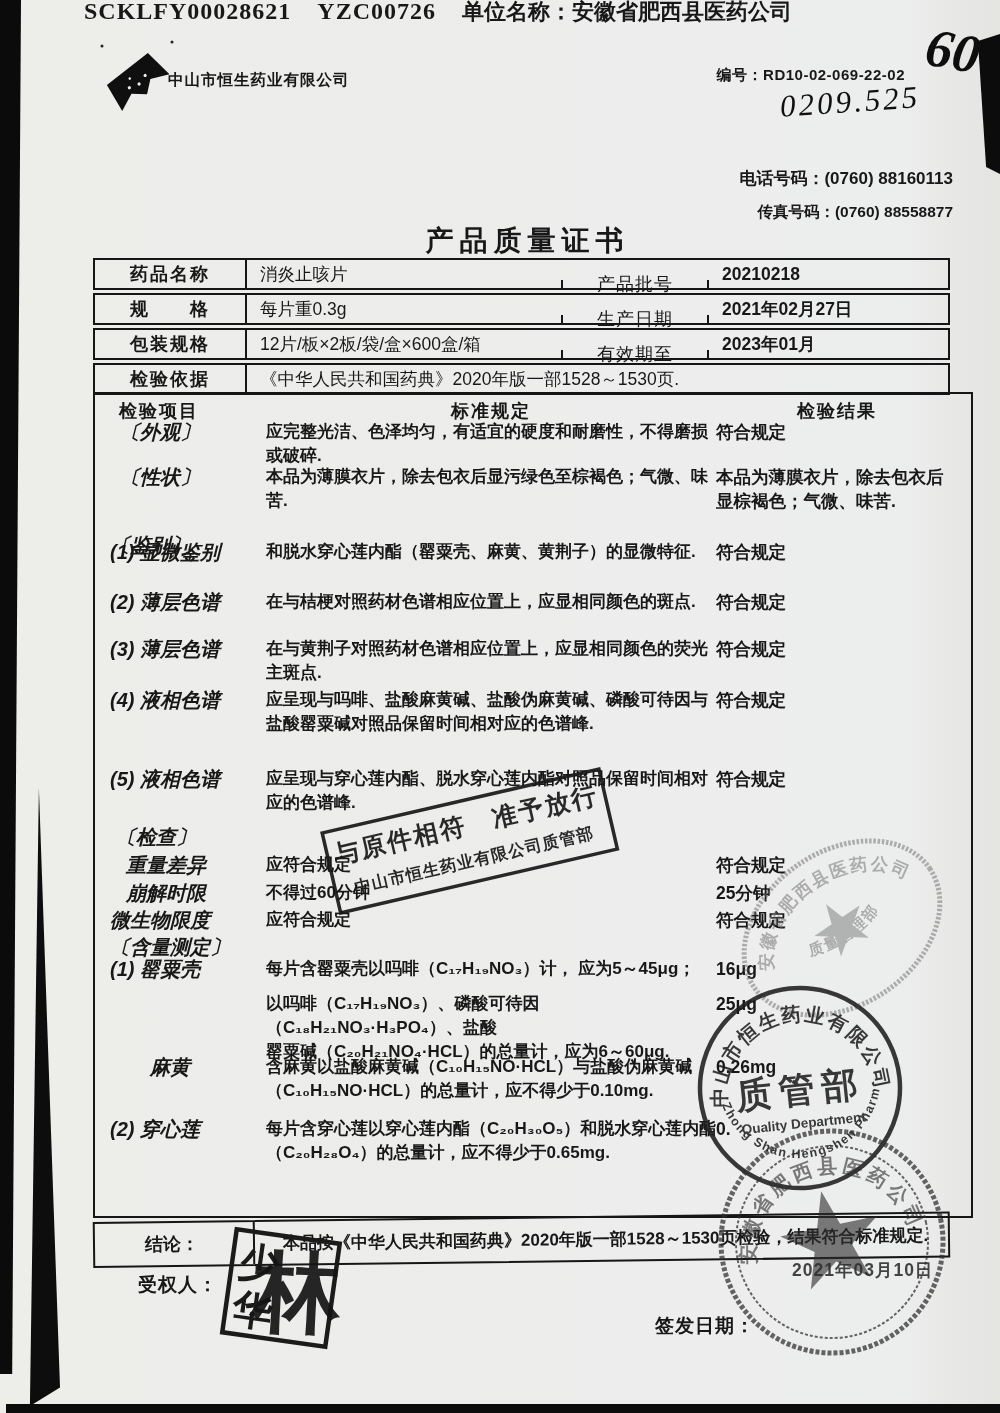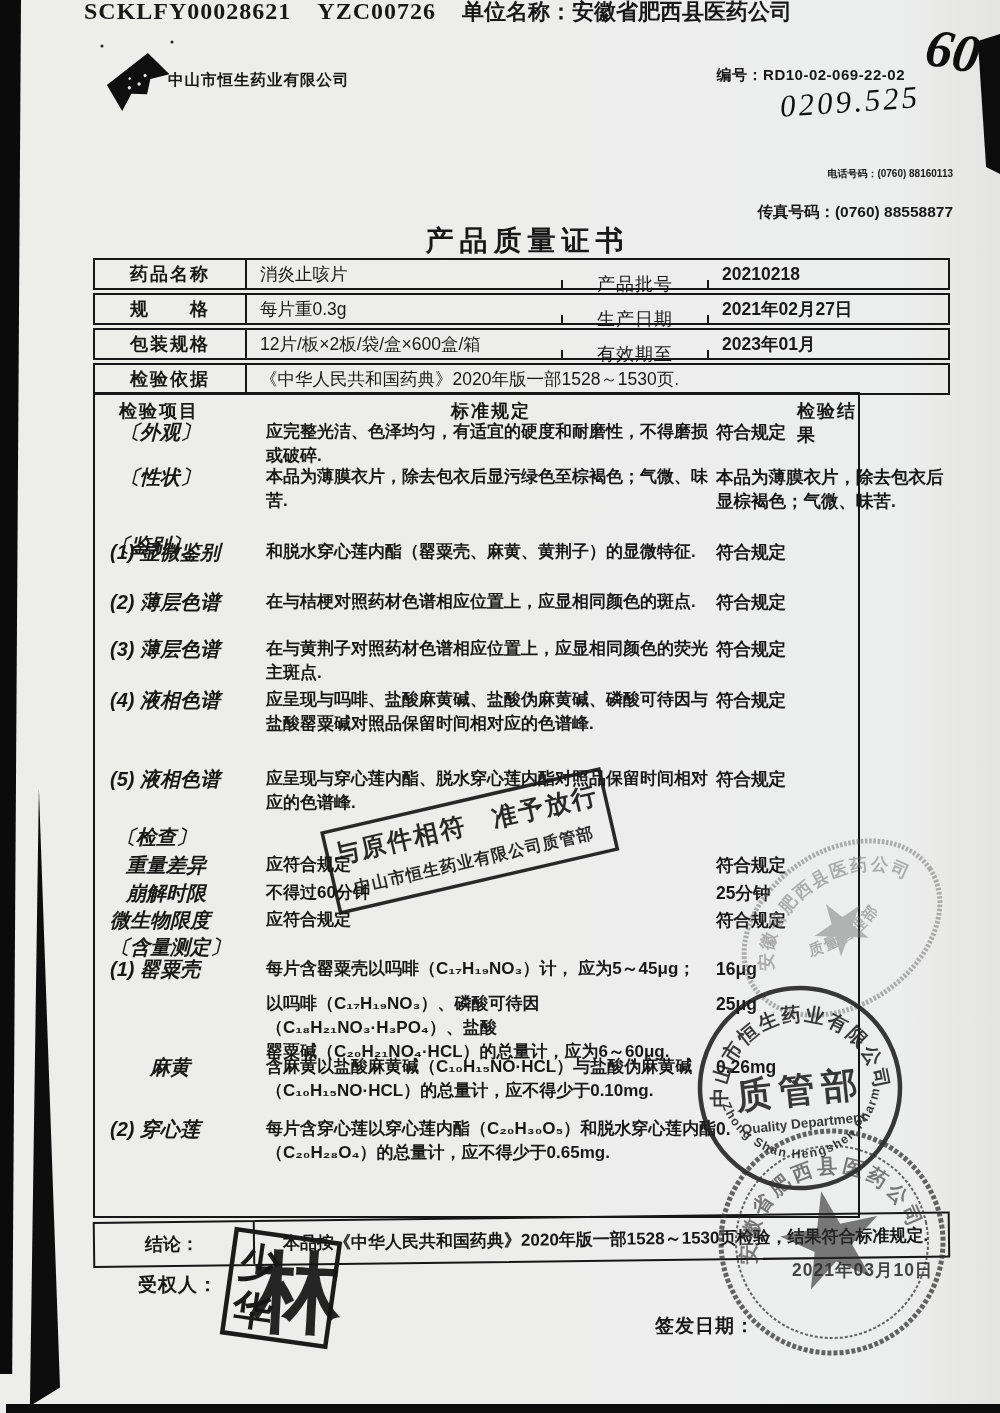--- a/index.html
+++ b/index.html
@@ -15,34 +15,34 @@
   
   .topline{left:84px;top:-3px;font-weight:bold;font-size:22px;white-space:nowrap;}
   .topline .latin{font-family:"Liberation Serif",serif;font-size:24px;margin-right:26px;letter-spacing:1px;}
   .company-name{left:168px;top:70px;font-size:15.5px;font-weight:bold;letter-spacing:1px;}
   .refno{right:95px;top:66px;font-size:15px;font-weight:bold;letter-spacing:.5px;}
   .hand-code{left:780px;top:84px;font-size:31px;font-family:"Liberation Serif",serif;font-style:italic;
              transform:rotate(-4deg);letter-spacing:3px;color:#101010;}
   .hand-60{left:926px;top:20px;font-size:54px;font-family:"Liberation Serif",serif;font-style:italic;
            transform:rotate(10deg);color:#0e0e0e;font-weight:bold;}
   .addr{right:47px;top:131px;font-size:15.5px;font-weight:bold;}
-  .phone{right:47px;top:167px;font-size:10px;font-weight:bold;}
+  .phone{right:47px;top:167px;font-size:17px;font-weight:bold;}
   .fax{right:47px;top:202px;font-size:15.5px;font-weight:bold;}
   .doc-title{left:0;right:0;top:222px;text-align:center;padding-left:55px;font-size:28px;font-weight:bold;letter-spacing:6px;}
   
   .info-wrap{left:93px;top:258px;width:857px;}
   .info-row{box-sizing:border-box;position:relative;height:32px;margin-bottom:3px;border:2px solid #161616;display:flex;align-items:center;background:transparent;}
   .info-row .c1{box-sizing:border-box;width:152px;flex:none;align-self:stretch;border-right:2px solid #161616;
                 display:flex;align-items:center;justify-content:center;font-weight:bold;font-size:18px;letter-spacing:2px;}
   .info-row .c2{flex:1;padding-left:13px;font-weight:normal;font-size:17.5px;}
   .info-row .c3{box-sizing:border-box;width:148px;flex:none;align-self:stretch;border-left:2px solid #161616;border-right:2px solid #161616;
                 display:flex;align-items:center;justify-content:center;font-weight:normal;font-size:18px;letter-spacing:1px;margin-top:20px;}
   .info-row .c4{width:226px;flex:none;padding-left:13px;font-weight:bold;font-size:17.5px;}
   
-  .insp{box-sizing:border-box;left:93px;top:392px;width:767px;height:826px;border:2px solid #161616;}
+  .insp{box-sizing:border-box;left:93px;top:392px;width:880px;height:826px;border:2px solid #161616;}
   .insp-head span{position:absolute;font-weight:bold;font-size:18px;letter-spacing:2px;}
   .ih1{left:24px;top:5px;} .ih2{left:356px;top:5px;} .ih3{left:702px;top:5px;}
   #insp-rows .insp-row{position:absolute;left:7px;width:842px;display:flex;align-items:flex-start;
                        font-weight:bold;font-size:17px;line-height:24px;}
   .ii{box-sizing:border-box;width:164px;flex:none;padding-left:8px;font-size:20px;font-style:italic;}
   .is{width:460px;flex:none;margin-right:-10px;white-space:pre-line;}
   .ir{flex:1;white-space:pre-line;font-size:17.5px;}
   .insp-row:nth-child(1){top:26px}  .insp-row:nth-child(2){top:71px}
   .insp-row:nth-child(3){top:139px} .insp-row:nth-child(4){top:146px}
   .insp-row:nth-child(5){top:196px} .insp-row:nth-child(6){top:243px}

